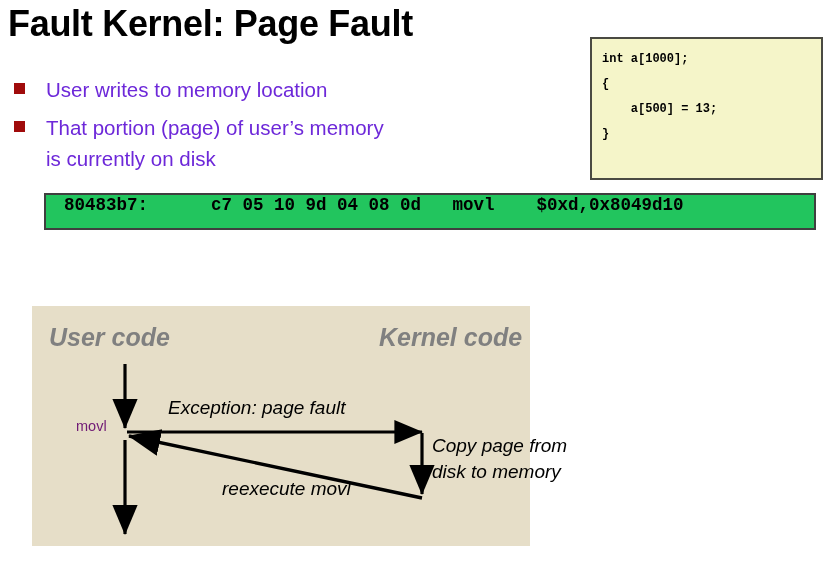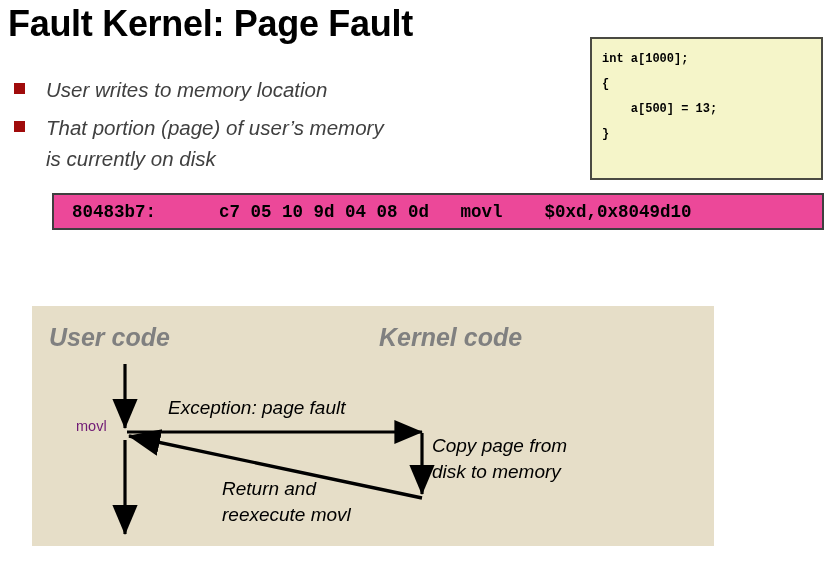--- a/index.html
+++ b/index.html
@@ -47,22 +47,21 @@
     top: 9px;
     width: 11px;
     height: 11px;
     background: #A00B0B;
   }
   .bullet-text {
     display: block;
     margin-left: 46px;
     font-size: 20.5px;
     line-height: 31px;
-    color: #404040;
-    font-style: italic;
+    color: #6d28d9;
   }
   .bullet-text .line2 { display: block; }
 
   
   #code-box {
     position: absolute;
     left: 590px;
     top: 37px;
     width: 233px;
     height: 143px;
@@ -77,45 +76,45 @@
     font-size: 12px;
     font-weight: bold;
     line-height: 25px;
     white-space: pre;
     color: #000000;
   }
 
   
   #disasm-bar {
     position: absolute;
-    left: 52px;
+    left: 44px;
     top: 193px;
     width: 772px;
     height: 37px;
     box-sizing: border-box;
-    background: #ec4899;
+    background: #22c55e;
     border: 2px solid #3F3F3F;
     display: flex;
-    align-items: center;
+    align-items: flex-start;
   }
   #disasm-bar .disasm-text {
     font-family: "Liberation Mono", "DejaVu Sans Mono", monospace;
     font-size: 17.5px;
     font-weight: bold;
     white-space: pre;
     padding-left: 18px;
     color: #000000;
   }
 
   
   #diagram {
     position: absolute;
     left: 32px;
     top: 306px;
-    width: 682px;
+    width: 498px;
     height: 240px;
     background: #E6DEC8;
   }
   #diagram-svg {
     position: absolute;
     left: 0;
     top: 0;
     width: 598px;
     height: 240px;
   }
@@ -210,17 +209,16 @@
   <div id="label-movl">movl</div>
 
   <div class="diag-label" id="label-exception" style="left:136px; top:89px;">Exception: page fault</div>
 
   <div class="diag-label" id="label-copy">
     <span style="display:block">Copy page from</span>
     <span style="display:block">disk to memory</span>
   </div>
 
   <div class="diag-label" id="label-return">
-    <span style="display:block">Return and</span>
     <span style="display:block">reexecute movl</span>
   </div>
 
 </div>
 
 </body></html>

